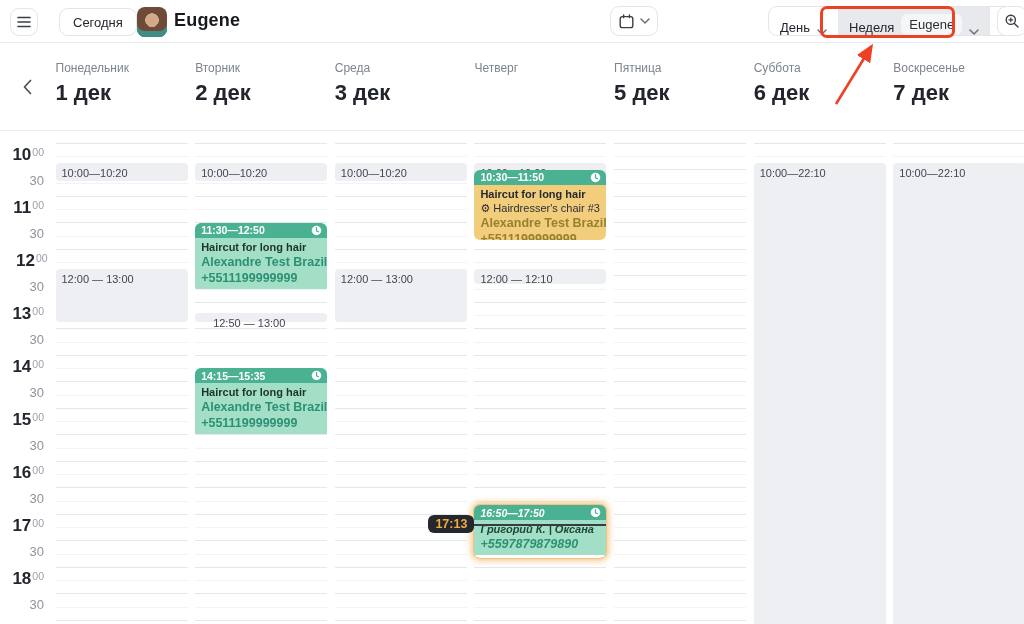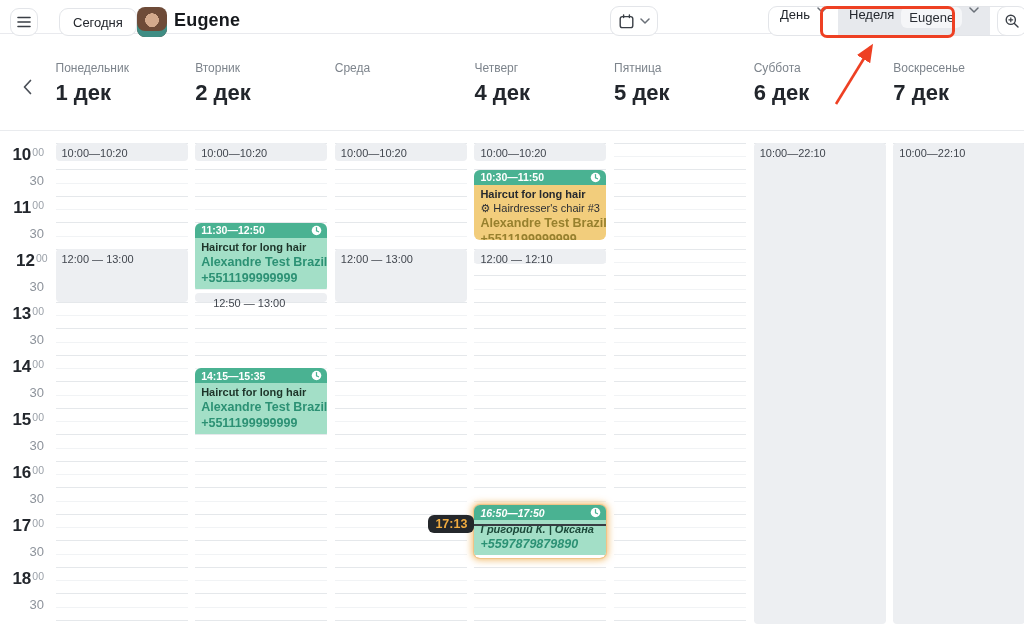--- a/index.html
+++ b/index.html
@@ -1,36 +1,36 @@
 <!DOCTYPE html>
 <html><head>
 <meta charset="utf-8">
 <style>
   * { margin:0; padding:0; box-sizing:border-box; }
   html,body { width:1024px; height:624px; }
   body { font-family:"Liberation Sans", sans-serif; background:#fff; color:#22262c; }
   #app { position:relative; width:1024px; height:624px; overflow:hidden; background:#fff; }
 
   
-  .topbar { position:absolute; top:0; left:0; width:1024px; height:34px; background:#fff; border-bottom:1px solid #e9eaee; z-index:30; }
+  .topbar { position:absolute; top:0; left:0; width:1024px; height:43px; background:#fff; border-bottom:1px solid #e9eaee; z-index:30; }
   .btn { position:absolute; display:flex; align-items:center; justify-content:center; gap:6px;
          background:#fff; border:1px solid #e3e5e9; border-radius:9px; font-size:13px; color:#23272d; cursor:pointer; }
   .icon-btn { width:28px; height:28px; }
   .hamburger { top:8px; left:10px; }
   .today-btn { top:8px; left:59px; height:28px; padding:0 13px; font-weight:400; }
   .avatar { position:absolute; top:7px; left:137px; width:30px; height:30px; border-radius:8px; overflow:hidden;
             background: radial-gradient(circle at 50% 44%, #d3a98c 0 30%, #6e4b38 31% 78%, #54382a 79%);
             box-shadow: inset 0 -6px 0 0 #3f8d84; }
   .username { position:absolute; top:10px; left:174px; font-size:18px; font-weight:700; color:#16191d; letter-spacing:.2px; }
 
   .cal-btn { top:6px; left:610px; width:48px; height:30px; }
   .sell-btn { top:6px; left:684px; height:30px; padding:0 12px; }
   .view-group { position:absolute; top:6px; left:768px; height:30px; display:flex; align-items:stretch;
                 border:1px solid #e3e5e9; border-radius:9px; background:#fff; overflow:hidden; }
-  .seg { display:flex; align-items:flex-start; gap:7px; padding:0 11px; font-size:13px; color:#23272d; cursor:pointer; }
+  .seg { display:flex; align-items:flex-end; gap:7px; padding:0 11px; font-size:13px; color:#23272d; cursor:pointer; }
   .seg-week { background:#e7e9ed; }
   .user-pill { background:#f5f6f8; border-radius:6px; padding:3px 8px; font-size:13px; color:#2a2e34; }
   .seg-filter { padding:0 9px; }
   .search-btn { top:6px; left:997px; width:30px; height:30px; }
 
   .chev { width:10px; height:6px; display:inline-block; }
   .red-box { position:absolute; top:6px; left:820px; width:135px; height:32px; border:3px solid #ee4023; border-radius:7px; z-index:40; pointer-events:none; }
 
   
   .week-header { position:absolute; top:43px; left:0; width:1024px; height:88px; border-bottom:1px solid #e9ebee; background:#fff; z-index:20; }
@@ -42,21 +42,21 @@
   
   .cal-body { position:absolute; top:131px; left:0; width:1024px; height:493px; overflow:hidden; background:#fff; z-index:10; }
   .gutter-hour { position:absolute; left:0; width:44px; text-align:right; }
   .gutter-hour .h { font-size:17px; font-weight:700; color:#23272d; }
   .gutter-hour .m { font-size:10.5px; color:#9ba1a9; vertical-align:4px; margin-left:1px; }
   .gutter-half { position:absolute; left:0; width:44px; text-align:right; font-size:13px; color:#8d939b; }
 
   .day-col { position:absolute; top:12px; width:132px; height:481px;
              background: repeating-linear-gradient(to bottom, #e5e8eb 0 1px, transparent 1px 13.25px, #f1f3f5 13.25px 14.25px, transparent 14.25px 26.5px); }
 
-  .busy { position:absolute; left:0; width:132px; background:#edeff2; border-radius:4px; z-index:2; }
+  .busy { position:absolute; left:0; width:132px; background:#edeff2; border-radius:4px; z-index:2;margin-top:20px; }
   .busy .lbl { font-size:11px; color:#41464e; padding:2px 6px; line-height:13px; white-space:nowrap; }
   .busy.thin .lbl { padding:0 6px; line-height:11px; }
 
   .card { position:absolute; left:0; width:132px; border-radius:6px; overflow:hidden; z-index:3; cursor:pointer; }
   .card.selected { overflow:hidden; box-shadow:0 0 0 1px #f0c488, 0 0 7px 2px rgba(238,166,60,.75); z-index:4; }
   .card-head { display:flex; align-items:center; justify-content:space-between; background:#4ab292; color:#fff;
                font-size:10.5px; font-weight:700; padding:1px 5px 1px 6px; height:15px; }
   .card-body { padding:2px 6px 3px 6px; }
   .card.green .card-body { background:#a3dfc7; }
   .card.yellow .card-body { background:#f2cd7c; }
@@ -151,24 +151,24 @@
         <div class="day-head" style="left: 55.5px;">
           <div class="day-name">Понедельник</div>
           <div class="day-date">1 дек</div>
         </div>
         <div class="day-head" style="left: 195.14px;">
           <div class="day-name">Вторник</div>
           <div class="day-date">2 дек</div>
         </div>
         <div class="day-head" style="left: 334.78px;">
           <div class="day-name">Среда</div>
+          <div class="day-date">3 дек</div>
         </div>
         <div class="day-head" style="left: 474.42px;">
           <div class="day-name">Четверг</div>
-          <div class="day-date">4 дек</div>
         </div>
         <div class="day-head" style="left: 614.06px;">
           <div class="day-name">Пятница</div>
           <div class="day-date">5 дек</div>
         </div>
         <div class="day-head" style="left: 753.7px;">
           <div class="day-name">Суббота</div>
           <div class="day-date">6 дек</div>
         </div>
         <div class="day-head" style="left: 893.34px;">

